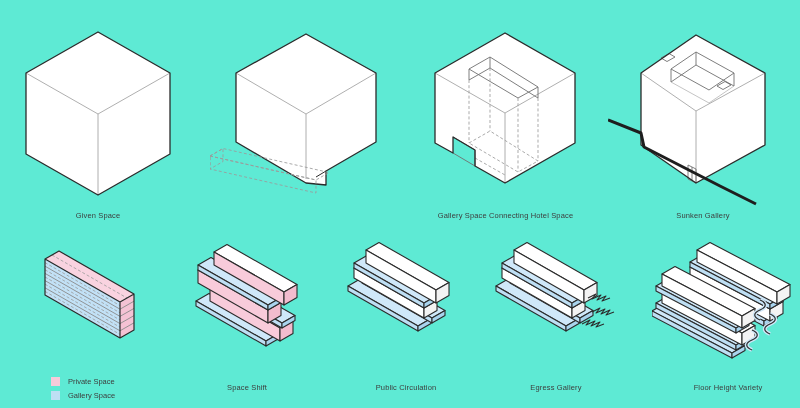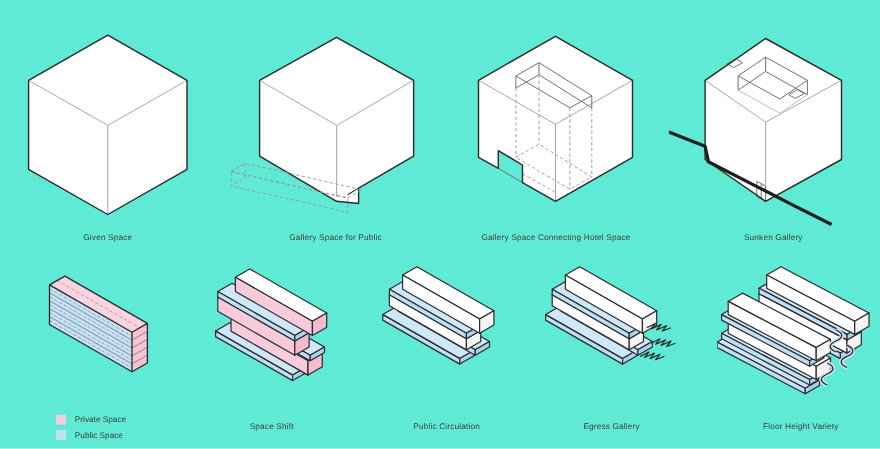--- a/index.html
+++ b/index.html
@@ -29,21 +29,20 @@
 
   <div class="fig" style="left:210px;top:28px;width:190px;height:200px">
     <svg width="190" height="180" viewBox="0 0 190 180">
       <path d="M96,6 L166,45 L166,114 L116,143 L116,157 L96,155 L26,114 L26,45 Z" fill="#ffffff" stroke="none"></path>
       <path d="M26,45 L96,86 M166,45 L96,86 M96,86 L96,151" fill="none" stroke="#9B9B9B" stroke-width="0.8"></path>
       <path d="M96,6 L166,45 L166,114 L116,143 L116,157 L96,155 L26,114 L26,45 Z" fill="none" stroke="#2B2B2B" stroke-width="1.3" stroke-linejoin="round"></path>
 
       <path d="M0,128 L13,120.5 L119,144.5 L106,152 Z M0,128 L106,152 L106,165 L0,141 Z M0,128 L13,120.5 L13,133.5 L0,141 Z" fill="none" stroke="#9B9B9B" stroke-width="0.85" stroke-dasharray="3 2.2"></path>
       <path d="M116,143 L106,149" fill="none" stroke="#2B2B2B" stroke-width="1"></path>
     </svg>
-    <div class="cap" style="top:183px">Gallery Space for Public</div>
   </div>
 
   <div class="fig" style="left:608px;top:25px;width:190px;height:200px">
     <svg width="190" height="190" viewBox="0 0 190 190">
       <path d="M88,10 L157,48 L157,120 L88,158 L33,120 L33,48 Z" fill="#ffffff" stroke="none"></path>
       <path d="M33,48 L88,86 M157,48 L88,86 M88,86 L88,158" fill="none" stroke="#9B9B9B" stroke-width="0.8"></path>
 
       <g stroke="#6f6f6f" stroke-width="0.9" fill="none">
         <path d="M63,44 L88,27 L126,48 L101,65 Z"></path>
         <path d="M63,57 L88,40 L126,61 M63,44 L63,57 M88,27 L88,40 M126,48 L126,61"></path>
@@ -95,21 +94,21 @@
     </svg>
   </div>
 
   <div id="legend">
     <div class="leg-row">
       <span class="leg-swatch" style="background-color: rgb(248, 203, 218);"></span>
       <span>Private Space</span>
     </div>
     <div class="leg-row">
       <span class="leg-swatch" style="background-color: rgb(190, 223, 244);"></span>
-      <span>Public Space</span>
+      <span>Gallery Space</span>
     </div>
   </div>
 
   <div class="fig" style="left:338px;top:238px;width:136px;height:160px">
     <svg width="136" height="118" viewBox="0 0 136 118">
       <g stroke="#2B2B2B" stroke-width="1.1" stroke-linejoin="round">
 
         <polygon points="10,48 80,88 93,80.5 23,40.5" fill="#CFE8F9"></polygon>
         <polygon points="10,48 80,88 80,93 10,53" fill="#BEDFF4"></polygon>
         <polygon points="80,88 93,80.5 93,85.5 80,93" fill="#A9D4EE"></polygon>

